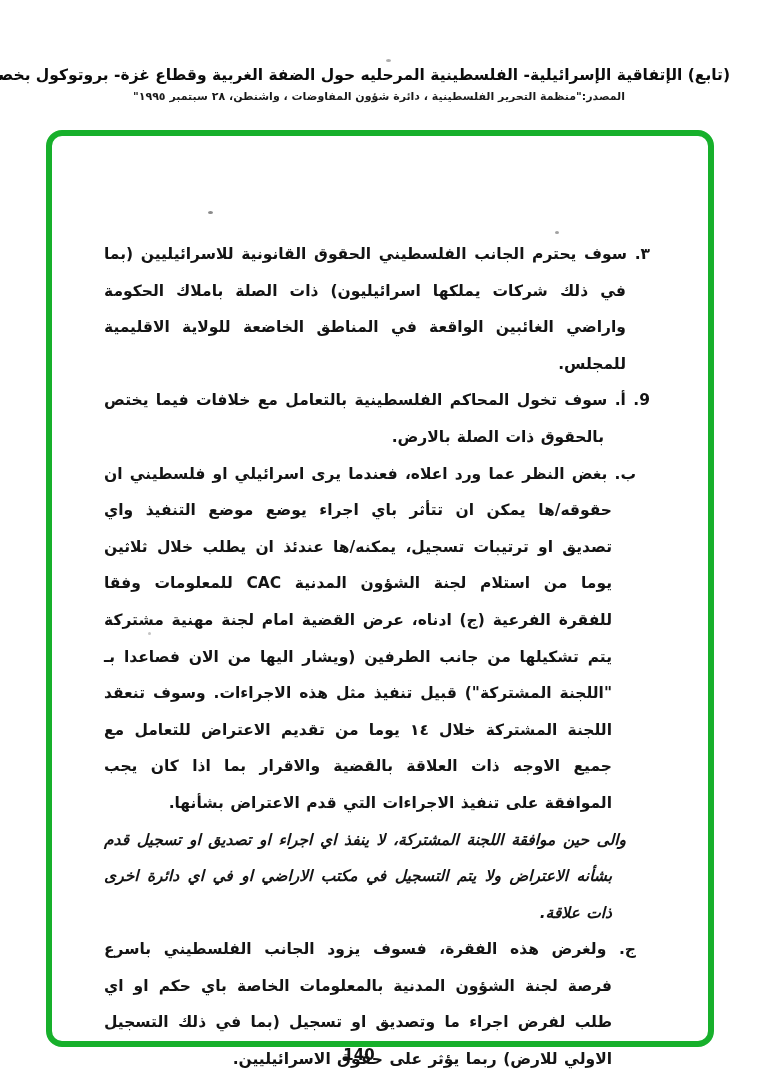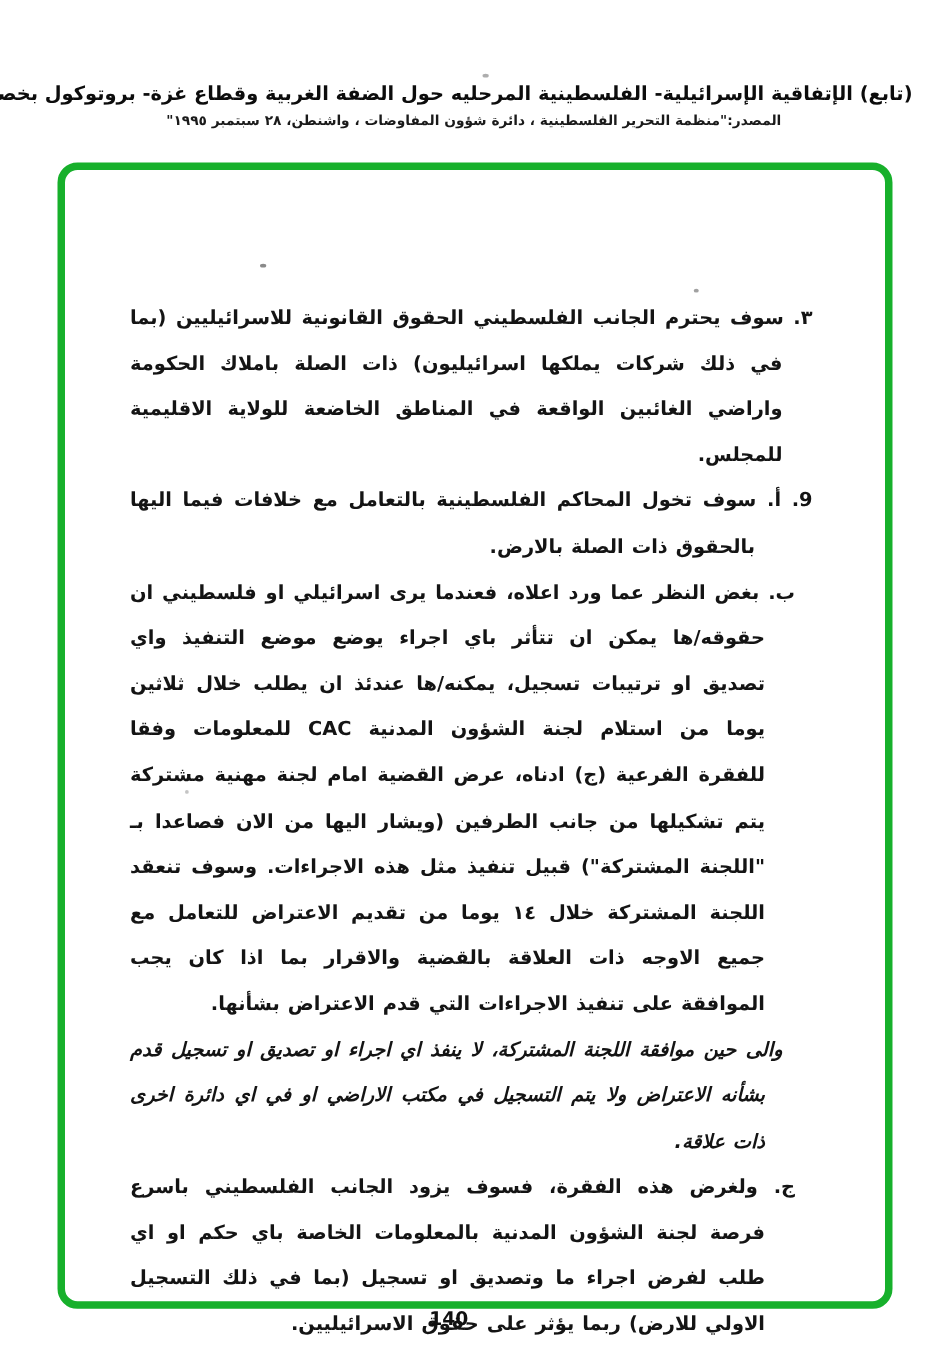--- a/index.html
+++ b/index.html
@@ -106,21 +106,21 @@
 
 <div class="green-frame"></div>
 
 <main class="doc-body">
   <p class="para p-num">
     <span class="plabel">٣.</span>
     <span>سوف يحترم الجانب الفلسطيني الحقوق القانونية للاسرائيليين (بما في ذلك شركات يملكها اسرائيليون) ذات الصلة باملاك الحكومة واراضي الغائبين الواقعة في المناطق الخاضعة للولاية الاقليمية للمجلس.</span>
   </p>
   <p class="para p-4">
     <span class="plabel">9. أ.</span>
-    <span>سوف تخول المحاكم الفلسطينية بالتعامل مع خلافات فيما اليها بالحقوق ذات الصلة بالارض.</span>
+    <span>سوف تخول المحاكم الفلسطينية بالتعامل مع خلافات فيما يختص بالحقوق ذات الصلة بالارض.</span>
   </p>
   <p class="para p-sub">
     <span class="plabel">ب.</span>
     <span>بغض النظر عما ورد اعلاه، فعندما يرى اسرائيلي او فلسطيني ان حقوقه/ها يمكن ان تتأثر باي اجراء يوضع موضع التنفيذ واي تصديق او ترتيبات تسجيل، يمكنه/ها عندئذ ان يطلب خلال ثلاثين يوما من استلام لجنة الشؤون المدنية CAC للمعلومات وفقا للفقرة الفرعية (ج) ادناه، عرض القضية امام لجنة مهنية مشتركة يتم تشكيلها من جانب الطرفين (ويشار اليها من الان فصاعدا بـ "اللجنة المشتركة") قبيل تنفيذ مثل هذه الاجراءات. وسوف تنعقد اللجنة المشتركة خلال ١٤ يوما من تقديم الاعتراض للتعامل مع جميع الاوجه ذات العلاقة بالقضية والاقرار بما اذا كان يجب الموافقة على تنفيذ الاجراءات التي قدم الاعتراض بشأنها.</span>
   </p>
   <p class="para p-cont">
     <span>والى حين موافقة اللجنة المشتركة، لا ينفذ اي اجراء او تصديق او تسجيل قدم بشأنه الاعتراض ولا يتم التسجيل في مكتب الاراضي او في اي دائرة اخرى ذات علاقة.</span>
   </p>
   <p class="para p-sub">
     <span class="plabel">ج.</span>

